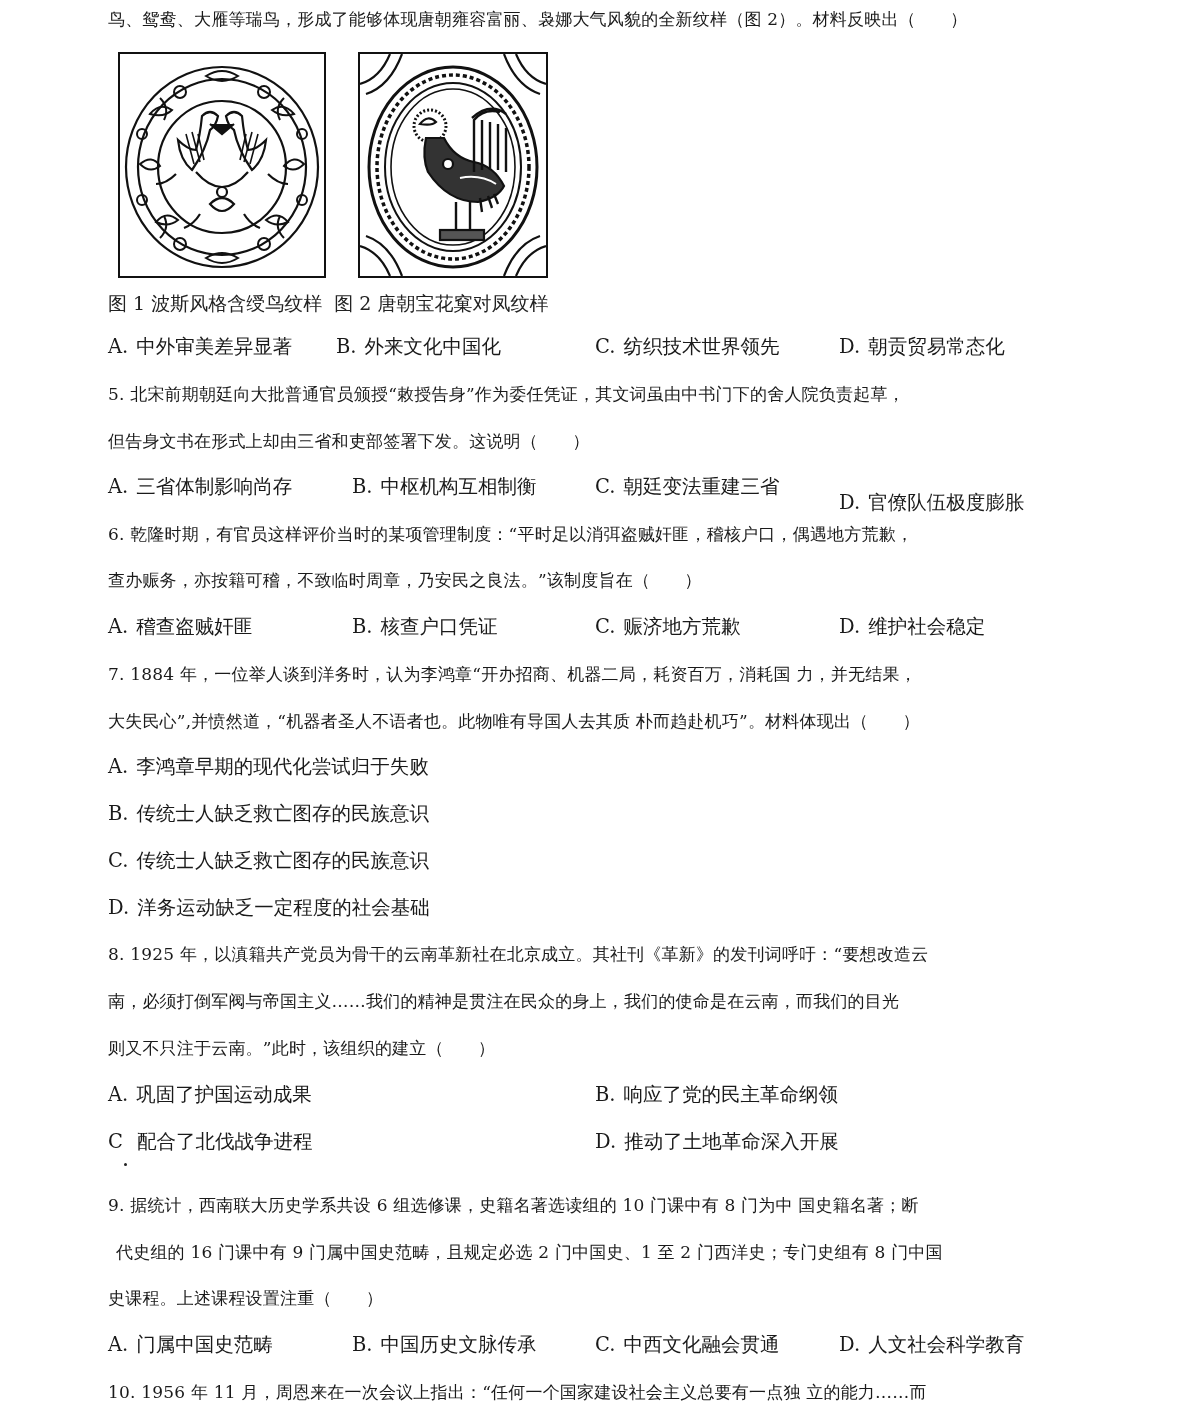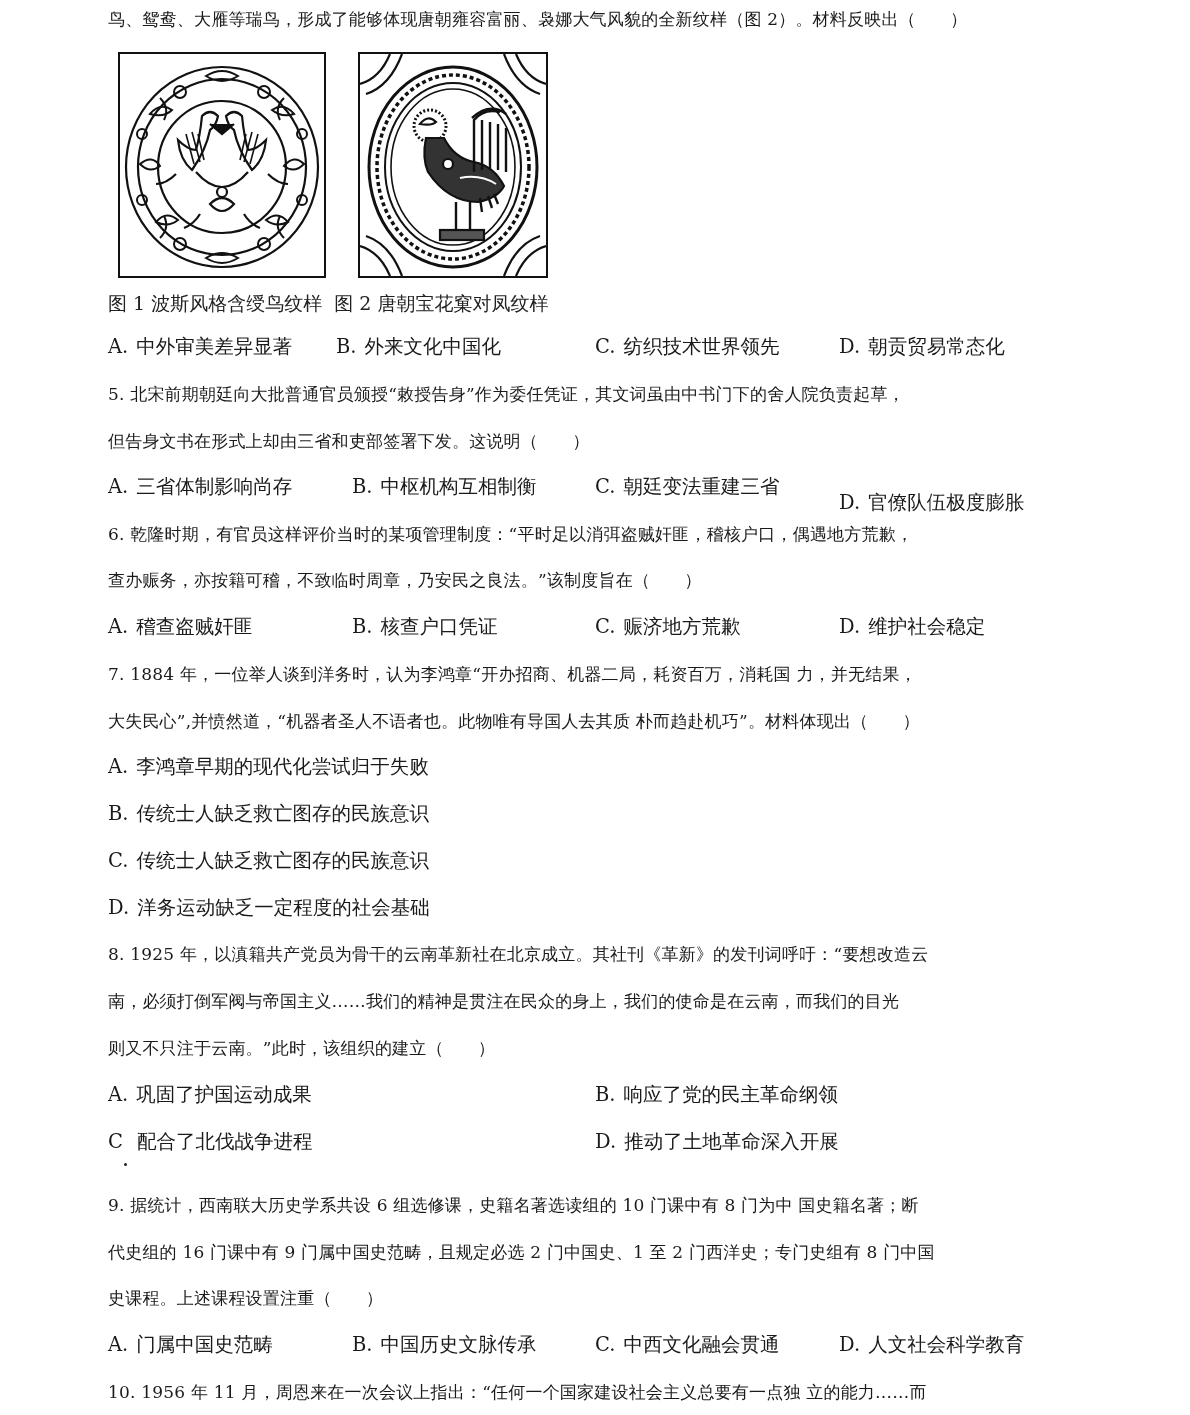--- a/index.html
+++ b/index.html
@@ -127,20 +127,20 @@
 <div class="line" style="top:941px;">8. 1925 年，以滇籍共产党员为骨干的云南革新社在北京成立。其社刊《革新》的发刊词呼吁：“要想改造云</div>
 <div class="line" style="top:988px;">南，必须打倒军阀与帝国主义……我们的精神是贯注在民众的身上，我们的使命是在云南，而我们的目光</div>
 <div class="line" style="top:1035px;">则又不只注于云南。”此时，该组织的建立（　　）</div>
 <div class="opt" style="left:108px; top:1082px;"><span class="lbl">A.</span><span>巩固了护国运动成果</span></div>
 <div class="opt" style="left:595px; top:1082px;"><span class="lbl">B.</span><span>响应了党的民主革命纲领</span></div>
 <div class="opt" style="left:108px; top:1129px;"><span class="lbl" style="margin-right:14px;">C</span><span>配合了北伐战争进程</span></div>
 <div class="opt" style="left:595px; top:1129px;"><span class="lbl">D.</span><span>推动了土地革命深入开展</span></div>
 <div class="dot"></div>
 
 <div class="line" style="top:1192px;">9. 据统计，西南联大历史学系共设 6 组选修课，史籍名著选读组的 10 门课中有 8 门为中  国史籍名著；断</div>
-<div class="line" style="top:1239px;">代史组的 16 门课中有 9 门属中国史范畴，且规定必选 2 门中国史、1  至 2 门西洋史；专门史组有 8 门中国</div>
+<div class="line" style="top:1239px;margin-left:8px;">代史组的 16 门课中有 9 门属中国史范畴，且规定必选 2 门中国史、1  至 2 门西洋史；专门史组有 8 门中国</div>
 <div class="line" style="top:1285px;">史课程。上述课程设置注重（　　）</div>
 <div class="opt" style="left:108px; top:1332px;"><span class="lbl">A.</span><span>门属中国史范畴</span></div>
 <div class="opt" style="left:352px; top:1332px;"><span class="lbl">B.</span><span>中国历史文脉传承</span></div>
 <div class="opt" style="left:595px; top:1332px;"><span class="lbl">C.</span><span>中西文化融会贯通</span></div>
 <div class="opt" style="left:839px; top:1332px;"><span class="lbl">D.</span><span>人文社会科学教育</span></div>
 
 <div class="line" style="top:1379px;">10. 1956 年 11 月，周恩来在一次会议上指出：“任何一个国家建设社会主义总要有一点独  立的能力……而</div>
 
 </body></html>

